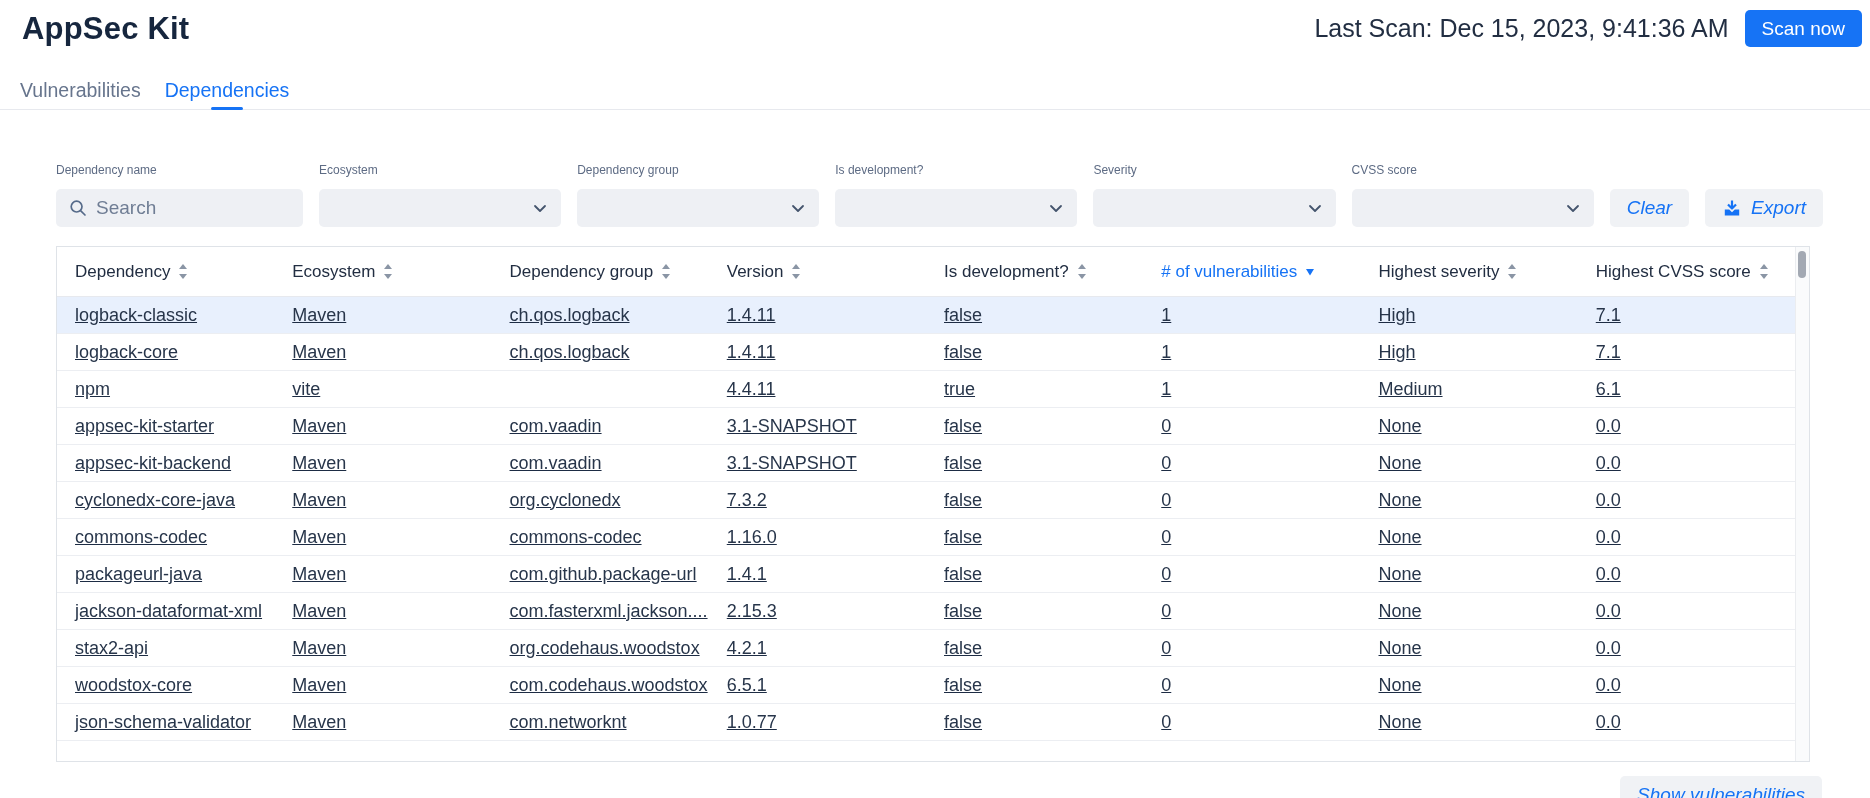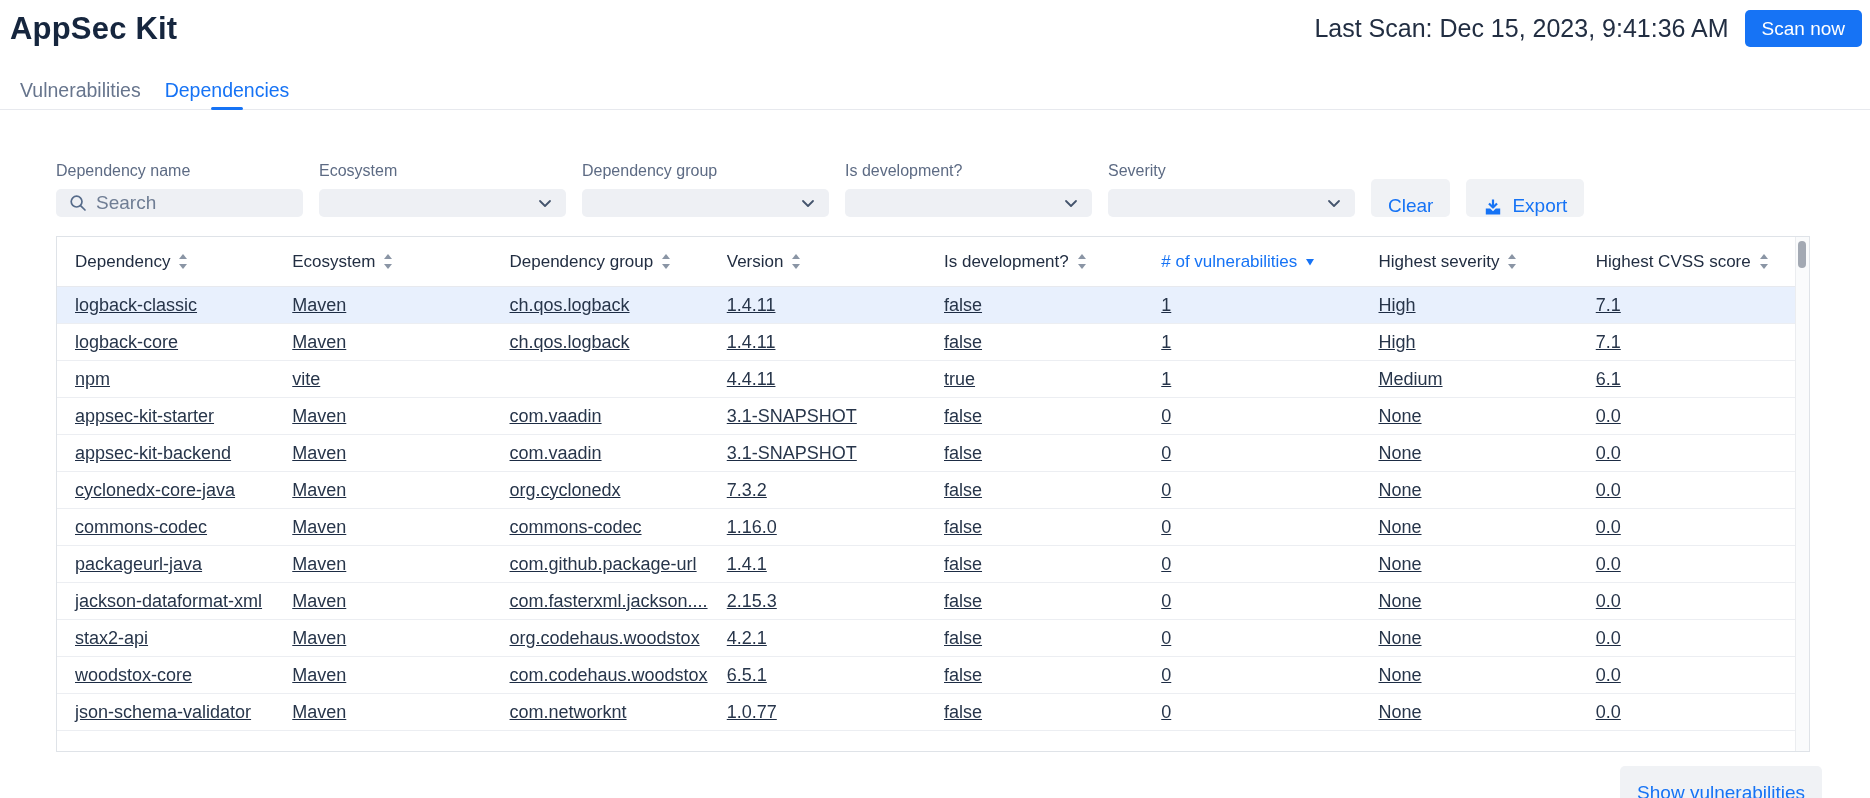--- a/index.html
+++ b/index.html
@@ -13,47 +13,47 @@
     --line:#e7e9ee;
   }
   *{box-sizing:border-box;}
   html,body{margin:0;padding:0;}
   body{
     width:1870px;height:798px;overflow:hidden;position:relative;
     background:#ffffff;color:var(--text-dark);
     font-family:"Liberation Sans", sans-serif;
   }
   
-  .topbar{display:flex;align-items:flex-start;justify-content:space-between;padding:9px 8px 0 10px;height:50px;}
+  .topbar{display:flex;align-items:flex-start;justify-content:space-between;padding:9px 8px 0 22px;height:50px;}
   .app-title{font-size:31px;font-weight:600;margin:0;line-height:40px;color:#16263e;letter-spacing:.2px;}
   .topbar-right{display:flex;align-items:center;gap:16px;margin-top:1px;}
   .last-scan{font-size:25px;color:#222e42;}
   .btn-primary{
     background:var(--primary);color:#fff;border:none;border-radius:5px;
     height:37px;padding:0 17px;font-size:19px;font-weight:500;cursor:pointer;
     font-family:inherit;
   }
   
   .tabs{display:flex;align-items:stretch;height:38px;margin-top:22px;padding:0 8px;border-bottom:1px solid var(--line);}
   .tab{position:relative;display:flex;align-items:center;padding:0 12px;font-size:19.5px;font-weight:500;color:#67758d;cursor:pointer;}
   .tab.active{color:var(--primary);}
   .tab.active::after{content:'';position:absolute;left:50%;transform:translateX(-50%);bottom:-1px;width:32px;height:3px;border-radius:3px;background:var(--primary);}
   
   .filters{display:flex;align-items:flex-end;gap:16px;margin:51px 47px 0 56px;}
   .filter-field{width:247px;}
-  .filter-label{display:block;font-size:16px;font-weight:500;color:var(--text-secondary);margin-bottom:9px;line-height:19px;}
-  .control{height:28px;background:var(--field-bg);border-radius:5px;display:flex;align-items:center;padding:0 12px;}
+  .filter-label{display:block;font-size:12px;font-weight:500;color:var(--text-secondary);margin-bottom:9px;line-height:19px;}
+  .control{height:38px;background:var(--field-bg);border-radius:5px;display:flex;align-items:center;padding:0 12px;}
   .control input{flex:1;min-width:0;border:none;background:transparent;outline:none;font-size:19px;font-family:inherit;color:var(--text-dark);padding:0 0 0 8px;}
   .control input::placeholder{color:#6f7d94;}
   .select{justify-content:flex-end;cursor:pointer;}
   .icon{display:inline-flex;flex:0 0 auto;}
   .btn-tertiary{
     background:var(--btn-bg);color:var(--primary);border:none;border-radius:5px;
     height:38px;padding:0 17px;font-size:19px;font-weight:500;cursor:pointer;
-    display:inline-flex;align-items:flex-end;gap:9px;font-family:inherit;white-space:nowrap;
+    display:inline-flex;align-items:center;gap:9px;font-family:inherit;white-space:nowrap;font-style:italic;
   }
   
   .table{display:flex;margin:19px 0 0 56px;width:1754px;height:516px;border:1px solid #dfe3e8;background:#fff;}
   .grid-area{flex:1;min-width:0;}
   .grid-row{display:grid;grid-template-columns:repeat(8,1fr);}
   .grid-head{height:50px;border-bottom:1px solid var(--line);}
   .th{display:flex;align-items:center;gap:7px;padding:0 18px;font-size:17px;font-weight:500;color:#222e42;overflow:hidden;white-space:nowrap;cursor:pointer;}
   .th.active{color:var(--primary);}
   .tr{height:37px;border-bottom:1px solid #eceef2;cursor:pointer;text-decoration:underline;}
   .tr.selected{background:var(--selected-row);}
@@ -131,20 +131,30 @@
     <span class="filter-label">Severity</span>
     <div class="control select">
       <span class="icon">
         <svg width="18" height="18" viewBox="0 0 18 18">
             <polyline points="4,7 9,12 14,7" fill="none" stroke="#44546d" stroke-width="1.8" stroke-linecap="round" stroke-linejoin="round"></polyline>
           </svg>
       </span>
     </div>
   </div>
 
+  <div class="filter-field">
+    <span class="filter-label">CVSS score</span>
+    <div class="control select">
+      <span class="icon">
+        <svg width="18" height="18" viewBox="0 0 18 18">
+            <polyline points="4,7 9,12 14,7" fill="none" stroke="#44546d" stroke-width="1.8" stroke-linecap="round" stroke-linejoin="round"></polyline>
+          </svg>
+      </span>
+    </div>
+  </div>
 
   <button class="btn-tertiary">
     <span>Clear</span>
   </button>
 
   <button class="btn-tertiary">
     <span class="icon">
       <svg width="20" height="20" viewBox="0 0 20 20">
           <line x1="10" y1="2.5" x2="10" y2="9" stroke="#1673f5" stroke-width="2.2"></line>
           <polyline points="6,6.5 10,10.5 14,6.5" fill="none" stroke="#1673f5" stroke-width="2.2" stroke-linejoin="round"></polyline>

